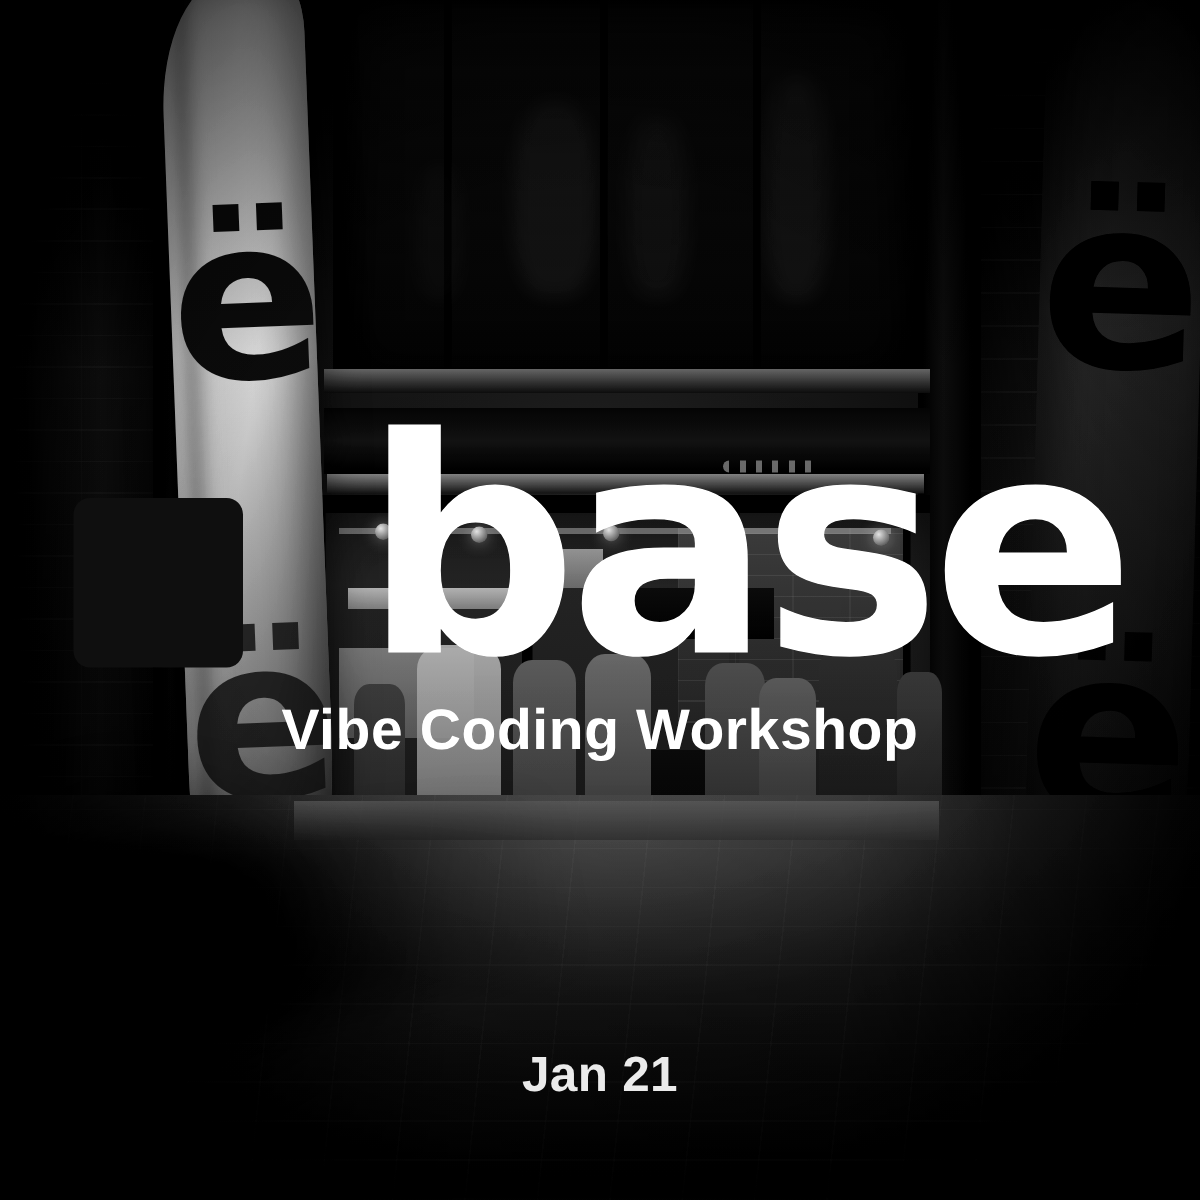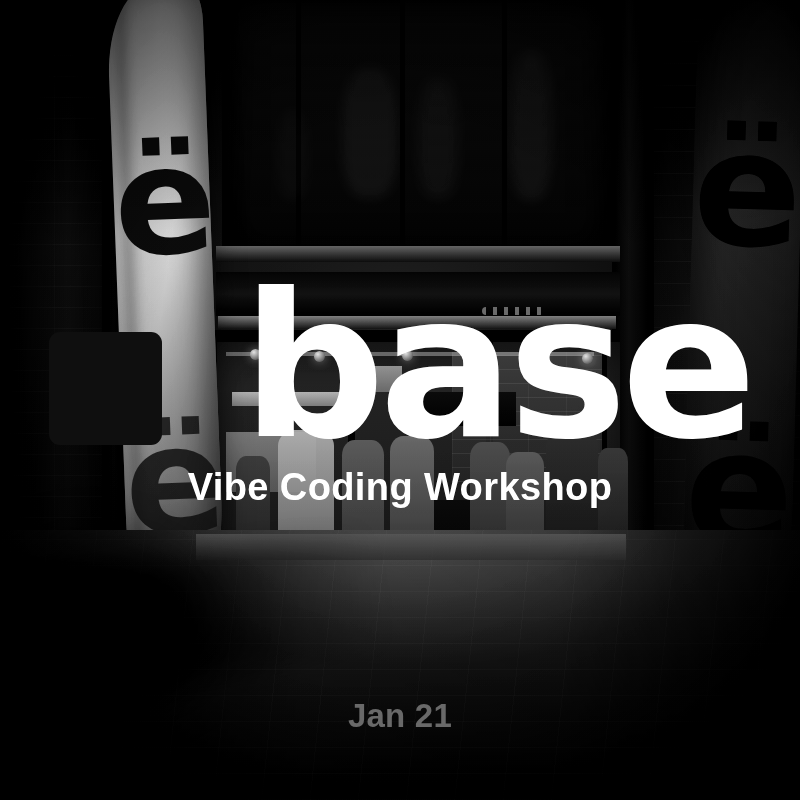--- a/index.html
+++ b/index.html
@@ -498,16 +498,16 @@
 
   <div class="overlay">
 
     <div class="logo-row">
       <div class="logo-mark" style="background: rgb(18, 0, 245);"></div>
       <div class="logo-word" style="color: rgb(255, 255, 255);">base</div>
     </div>
 
     <div class="subtitle" style="color: rgb(255, 255, 255);">Vibe Coding Workshop</div>
 
-    <div class="date" style="color: #4d7c0f;">Jan 21</div>
+    <div class="date" style="color: #e5e5e5;">Jan 21</div>
 
   </div>
 </div>
 
 </body></html>

